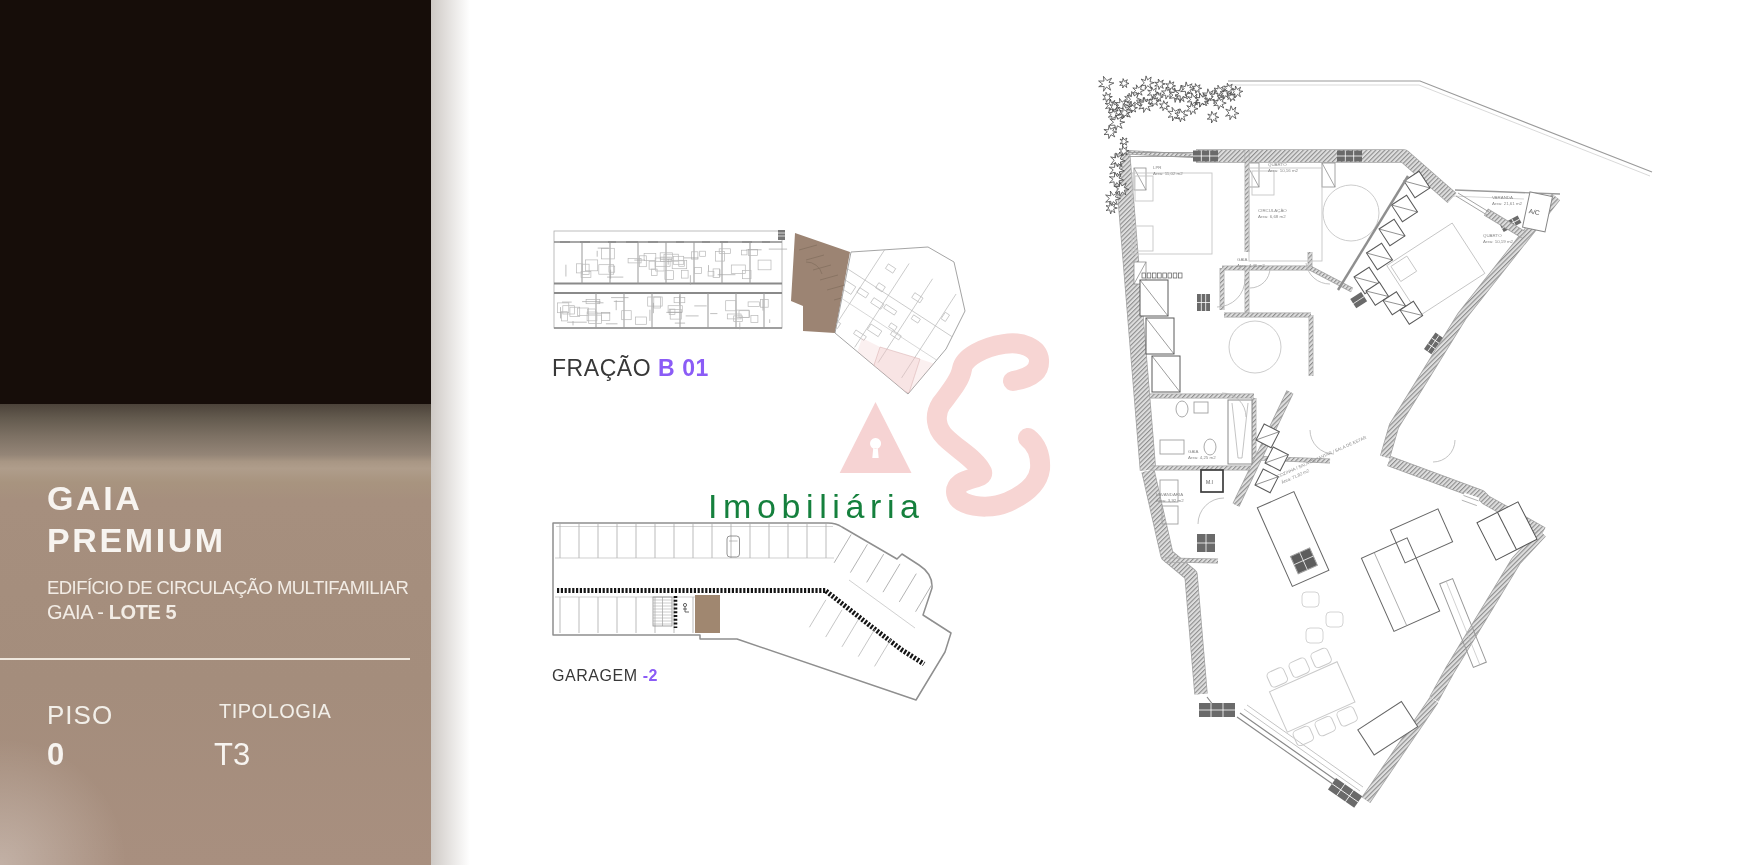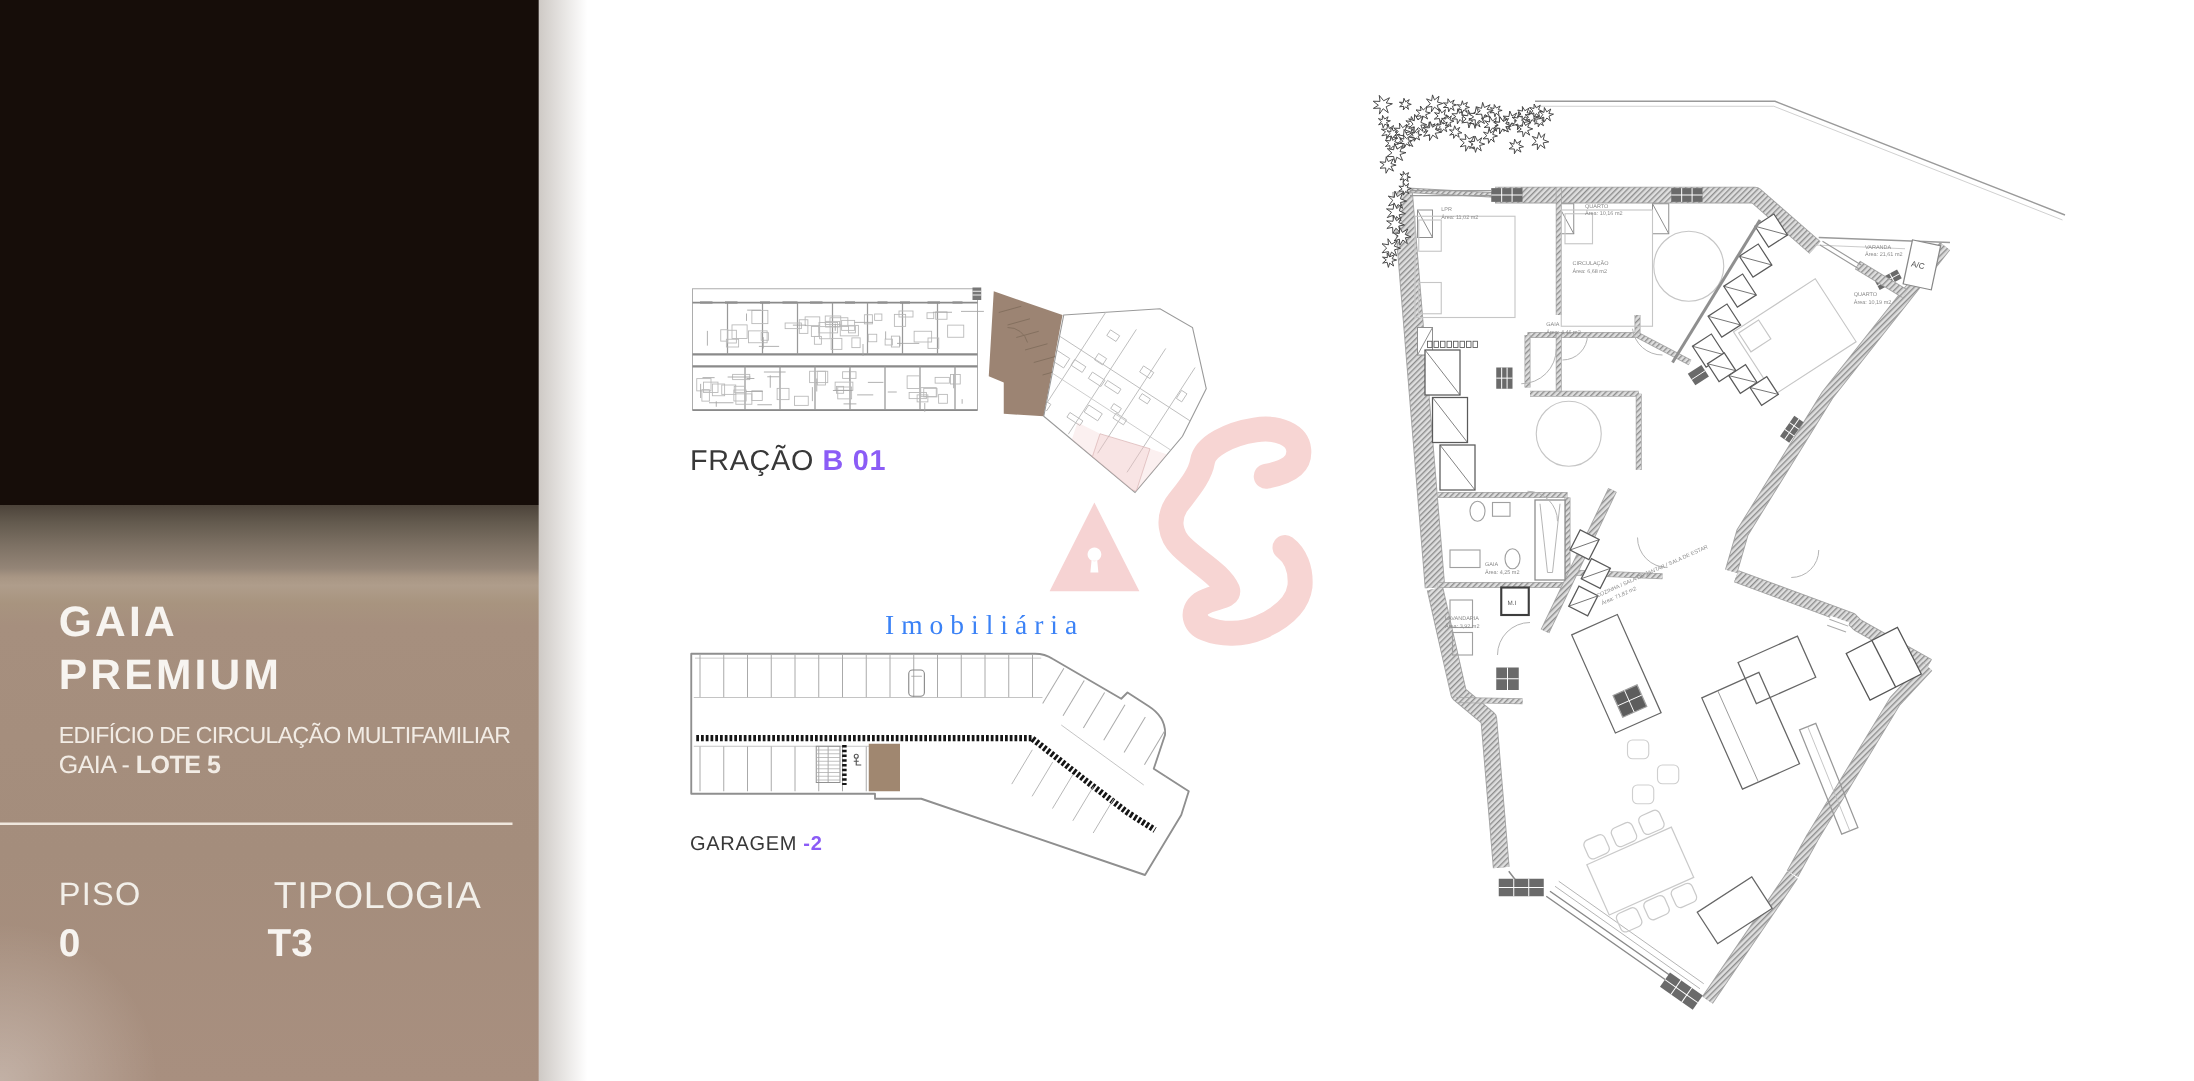--- a/index.html
+++ b/index.html
@@ -7,26 +7,26 @@
 #taupe{position:absolute;left:0;top:404px;width:431px;height:461px;
  background:linear-gradient(180deg,#4c433a 0%,#635a4e 3%,#7d7164 7%,#948577 11%,#a89684 12.5%,#af9d8b 14%,#a8947f 17%,#a68f7e 21%,#a48d7c 60%,#a88f7f 100%)}
 #lightcorner{position:absolute;left:0;top:720px;width:130px;height:145px;background:radial-gradient(circle at 0% 100%,rgba(255,255,255,0.30),rgba(255,255,255,0) 65%)}
 #rshadow{position:absolute;left:431px;top:0;width:39px;height:865px;background:linear-gradient(90deg,rgba(93,78,64,0.30),rgba(255,255,255,0))}
 #gaia{position:absolute;left:47px;top:477px;font-size:34px;font-weight:bold;line-height:42px;letter-spacing:2.6px;color:#f7f4f0}
 #sub1{position:absolute;left:47px;top:577px;font-size:18.5px;letter-spacing:-0.55px;color:#f2ece5}
 #sub2{position:absolute;left:47px;top:601px;font-size:20px;letter-spacing:-0.4px;color:#f2ece5}
 #divider{position:absolute;left:0;top:658px;width:410px;height:2px;background:#efe7dd}
 #piso{position:absolute;left:47px;top:700px;font-size:26px;letter-spacing:1px;color:#f2efe9}
 #piso0{position:absolute;left:47px;top:737px;font-size:31px;font-weight:bold;color:#f7f4f0}
-#tipo{position:absolute;left:219px;top:700px;font-size:30px;letter-spacing:0.5px;color:#f2efe9}
-#tipot3{position:absolute;left:214px;top:737px;font-size:31px;font-weight:bold;color:#f7f4f0}
+#tipo{position:absolute;left:219px;top:700px;font-size:20px;letter-spacing:0.5px;color:#f2efe9}
+#tipot3{position:absolute;left:214px;top:737px;font-size:31px;font-weight:normal;color:#f7f4f0}
 #fracao{position:absolute;left:552px;top:355px;font-size:23px;letter-spacing:0.55px;color:#383838}
 #fracao b,#garagem b{color:#8b5cf6}
 #garagem{position:absolute;left:552px;top:667px;font-size:16px;letter-spacing:0.55px;color:#383838}
-#imob{position:absolute;left:708px;top:487px;font-size:22px;letter-spacing:5.6px;color:#3b82f6;font-family:Liberation Serif, serif}
+#imob{position:absolute;left:708px;top:487px;font-size:34px;letter-spacing:5.6px;color:#15803d;font-family:Liberation Sans, sans-serif}
 svg{position:absolute;left:0;top:0}
 </style></head>
 <body>
 <div id="dark"></div>
 <div id="taupe"></div>
 <div id="lightcorner"></div>
 <div id="rshadow"></div>
 <div id="gaia">GAIA<br>PREMIUM</div>
 <div id="sub1">EDIFÍCIO DE CIRCULAÇÃO MULTIFAMILIAR</div>
 <div id="sub2">GAIA - <b>LOTE 5</b></div>

